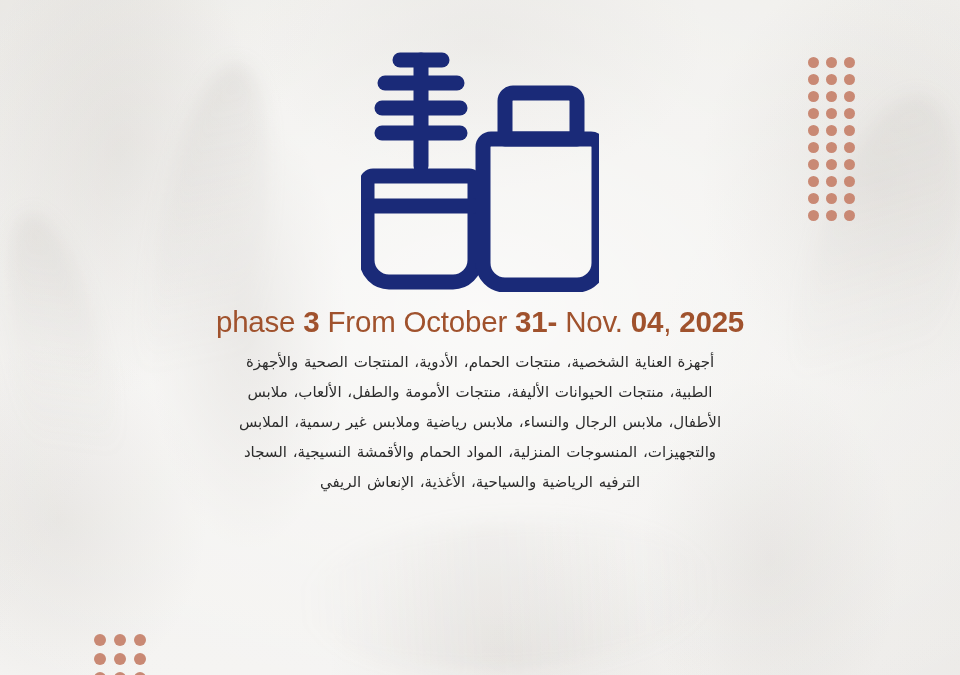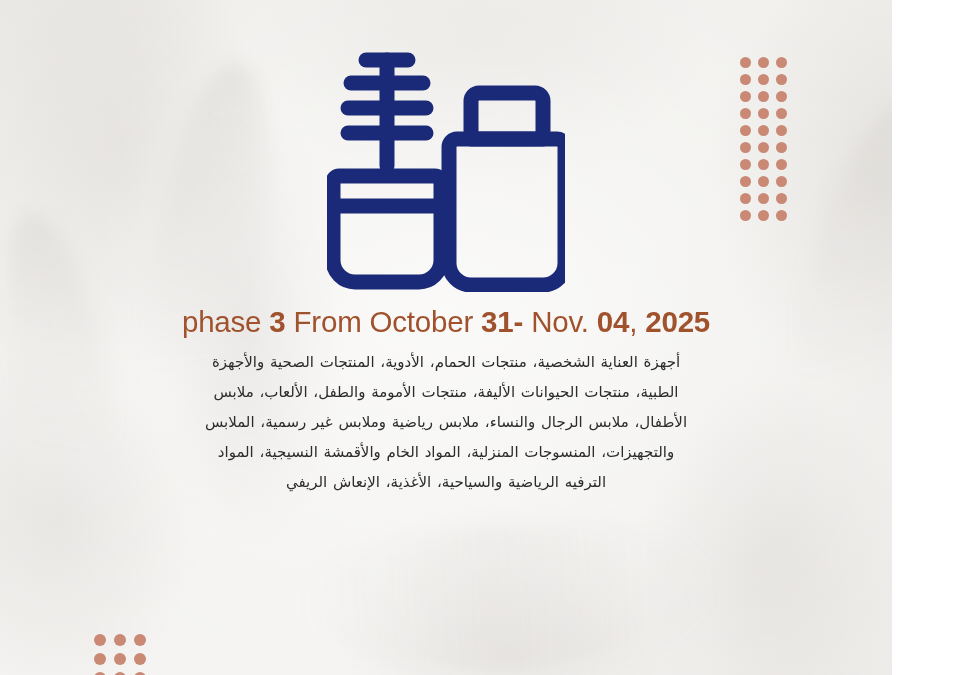--- a/index.html
+++ b/index.html
@@ -6,21 +6,21 @@
   * { margin:0; padding:0; box-sizing:border-box; }
 
   html, body {
     width:960px; height:675px;
     overflow:hidden;
     font-family:"DejaVu Sans", sans-serif;
   }
 
   #poster {
     position:relative;
-    width:892px; height:675px;
+    width:960px; height:675px;
     background:#f2f1ef;
     overflow:hidden;
   }
 
   
   .bg-texture {
     position:absolute; inset:0;
     pointer-events:none;
     background:
       radial-gradient(ellipse 190px 340px at 120px 150px, rgba(168,160,152,.20) 0%, rgba(168,160,152,.07) 48%, rgba(0,0,0,0) 72%),
@@ -182,21 +182,21 @@
   </div>
 
   <div id="headline" style="color: rgb(160, 82, 45);">
     <span class="lt">phase </span><span class="bd">3</span><span class="lt"> From October </span><span class="bd">31-</span><span class="lt"> Nov. </span><span class="bd">04</span><span class="lt">, </span><span class="bd">2025</span>
   </div>
 
   <div id="arabic-body" style="color: rgb(44, 44, 44);">
     <span class="line l1">أجهزة العناية الشخصية، منتجات الحمام، الأدوية، المنتجات الصحية والأجهزة</span>
     <span class="line l2">الطبية، منتجات الحيوانات الأليفة، منتجات الأمومة والطفل، الألعاب، ملابس</span>
     <span class="line l3">الأطفال، ملابس الرجال والنساء، ملابس رياضية وملابس غير رسمية، الملابس</span>
-    <span class="line l5">والتجهيزات، المنسوجات المنزلية، المواد الخام والأقمشة النسيجية، المواد</span>
+    <span class="line l5">والتجهيزات، المنسوجات المنزلية، المواد الحمام والأقمشة النسيجية، السجاد</span>
     <span class="line l7">الترفيه الرياضية والسياحية، الأغذية، الإنعاش الريفي</span>
   </div>
 
   <div class="dot-grid" id="dots-bottom-left">
       <span class="dot" style="background: rgb(201, 137, 116);"></span>
       <span class="dot" style="background: rgb(201, 137, 116);"></span>
       <span class="dot" style="background: rgb(201, 137, 116);"></span>
       <span class="dot" style="background: rgb(201, 137, 116);"></span>
       <span class="dot" style="background: rgb(201, 137, 116);"></span>
       <span class="dot" style="background: rgb(201, 137, 116);"></span>

